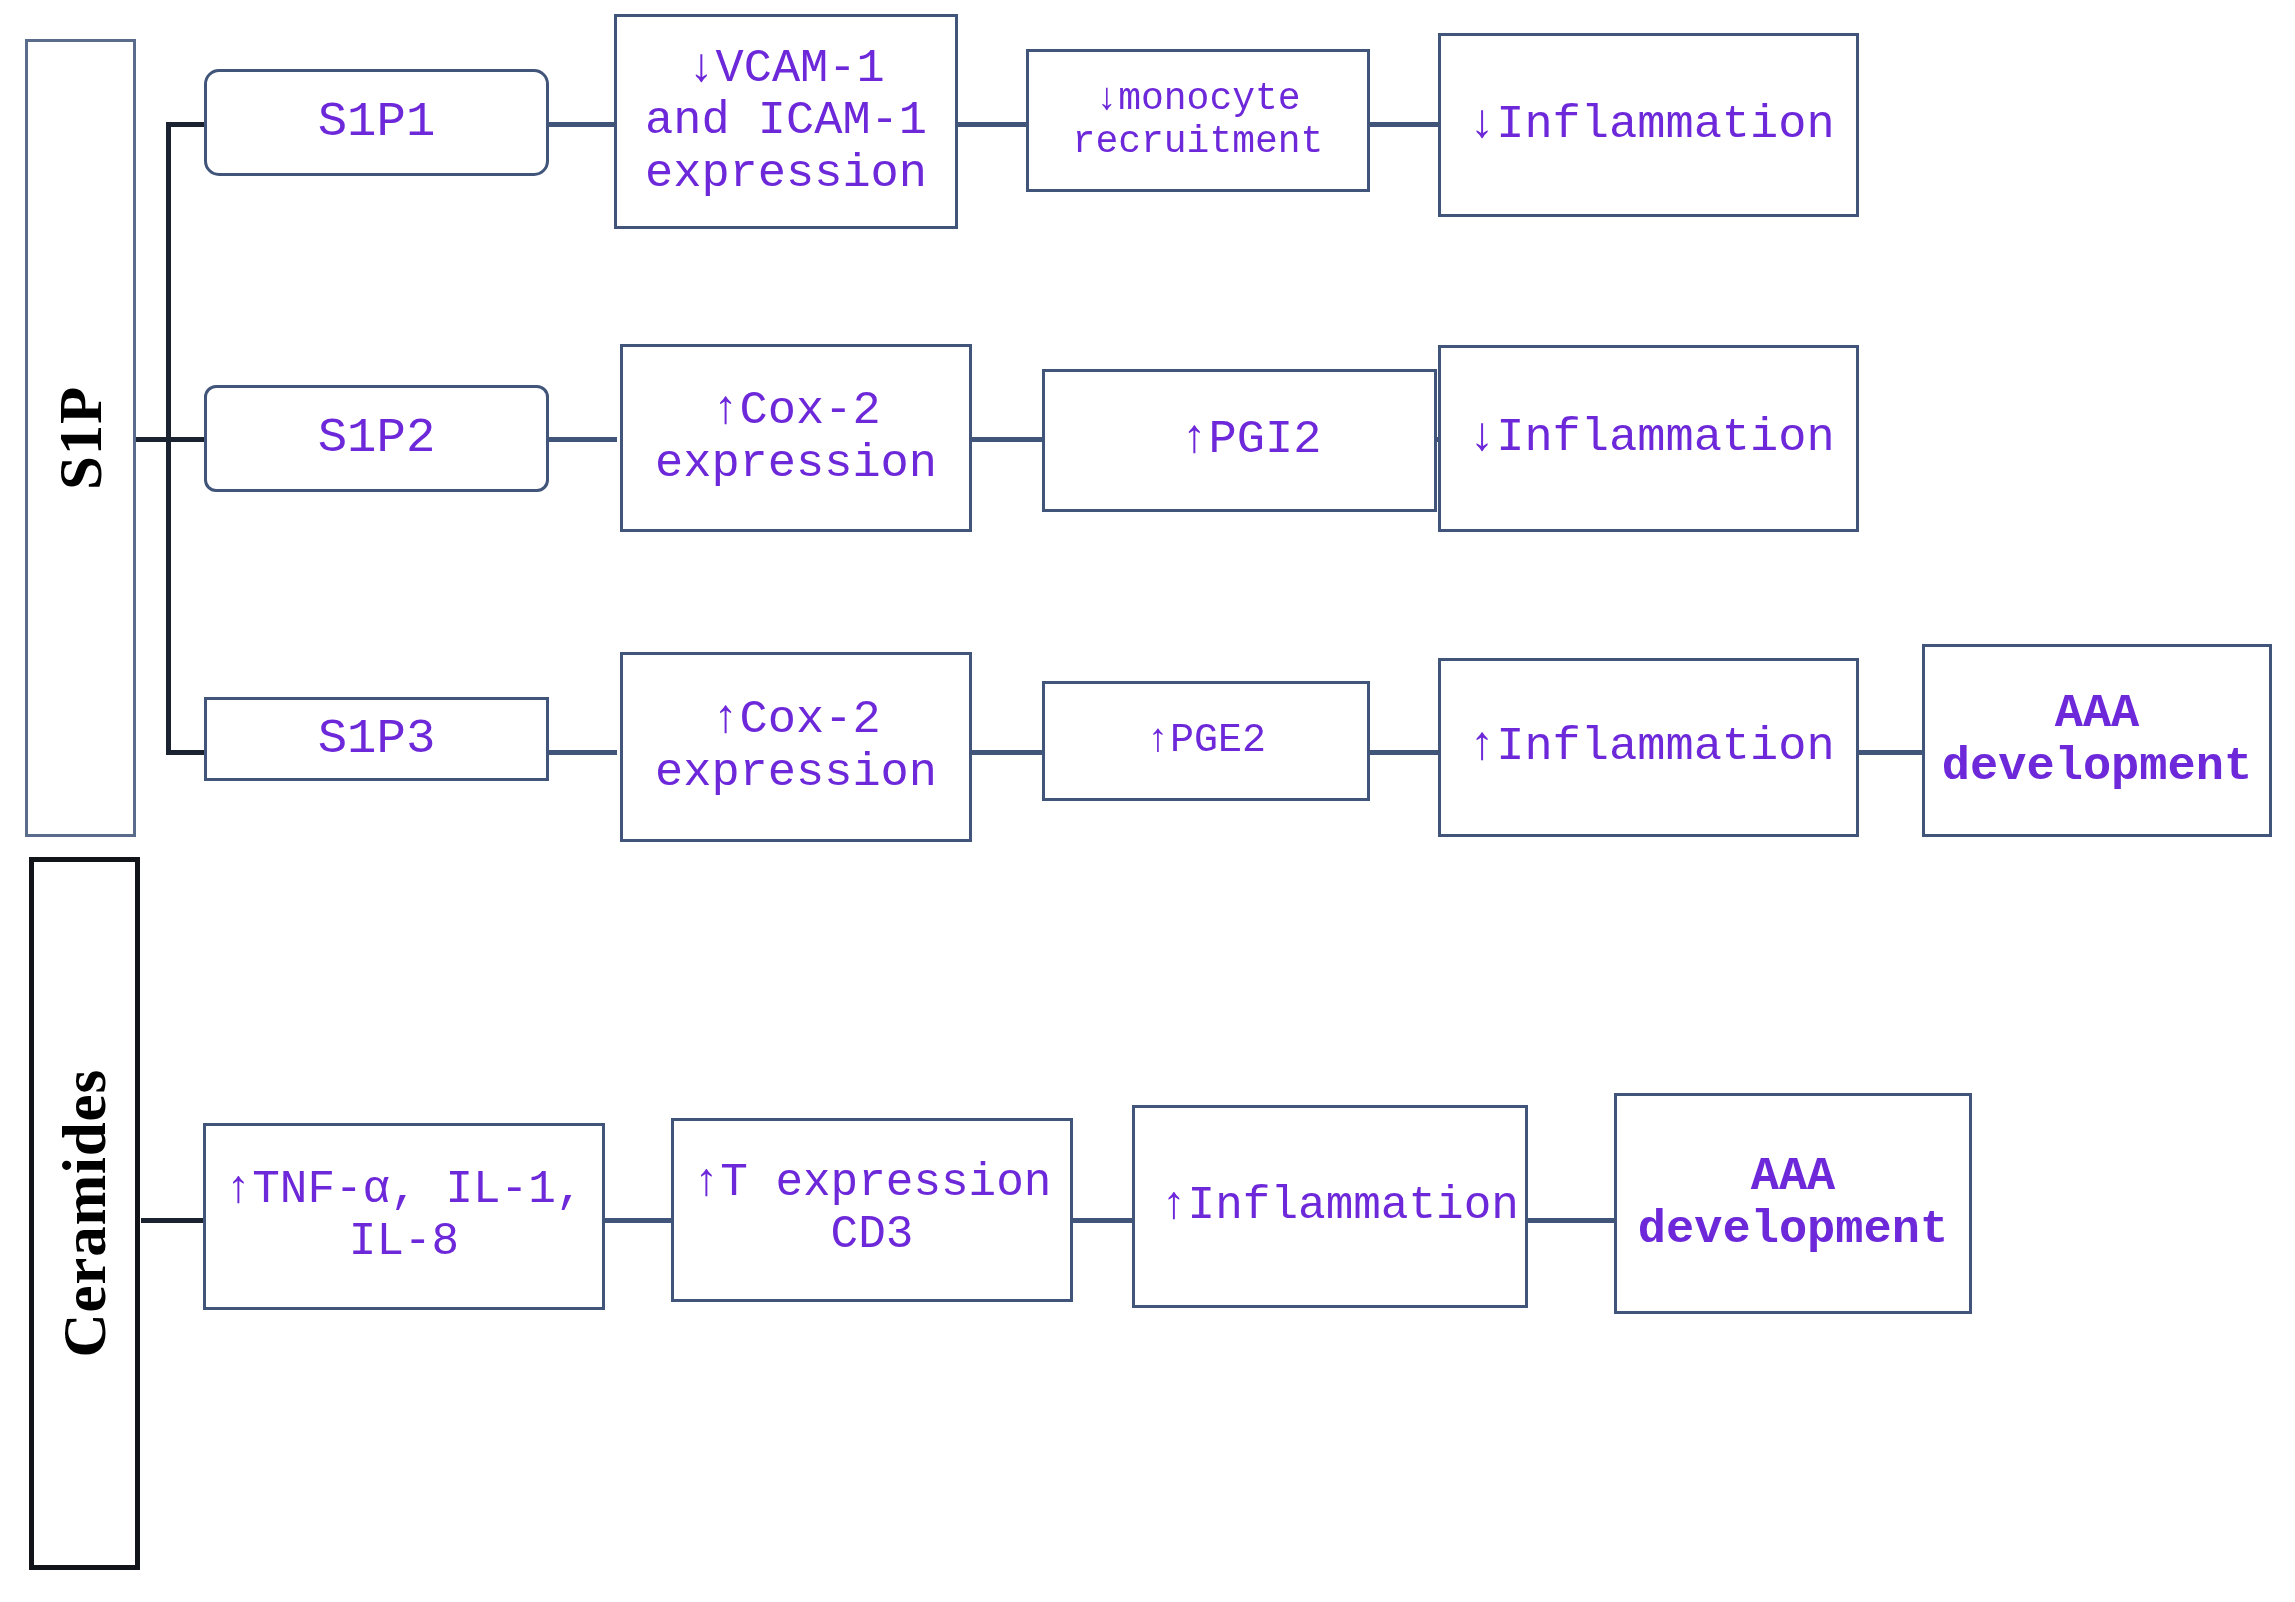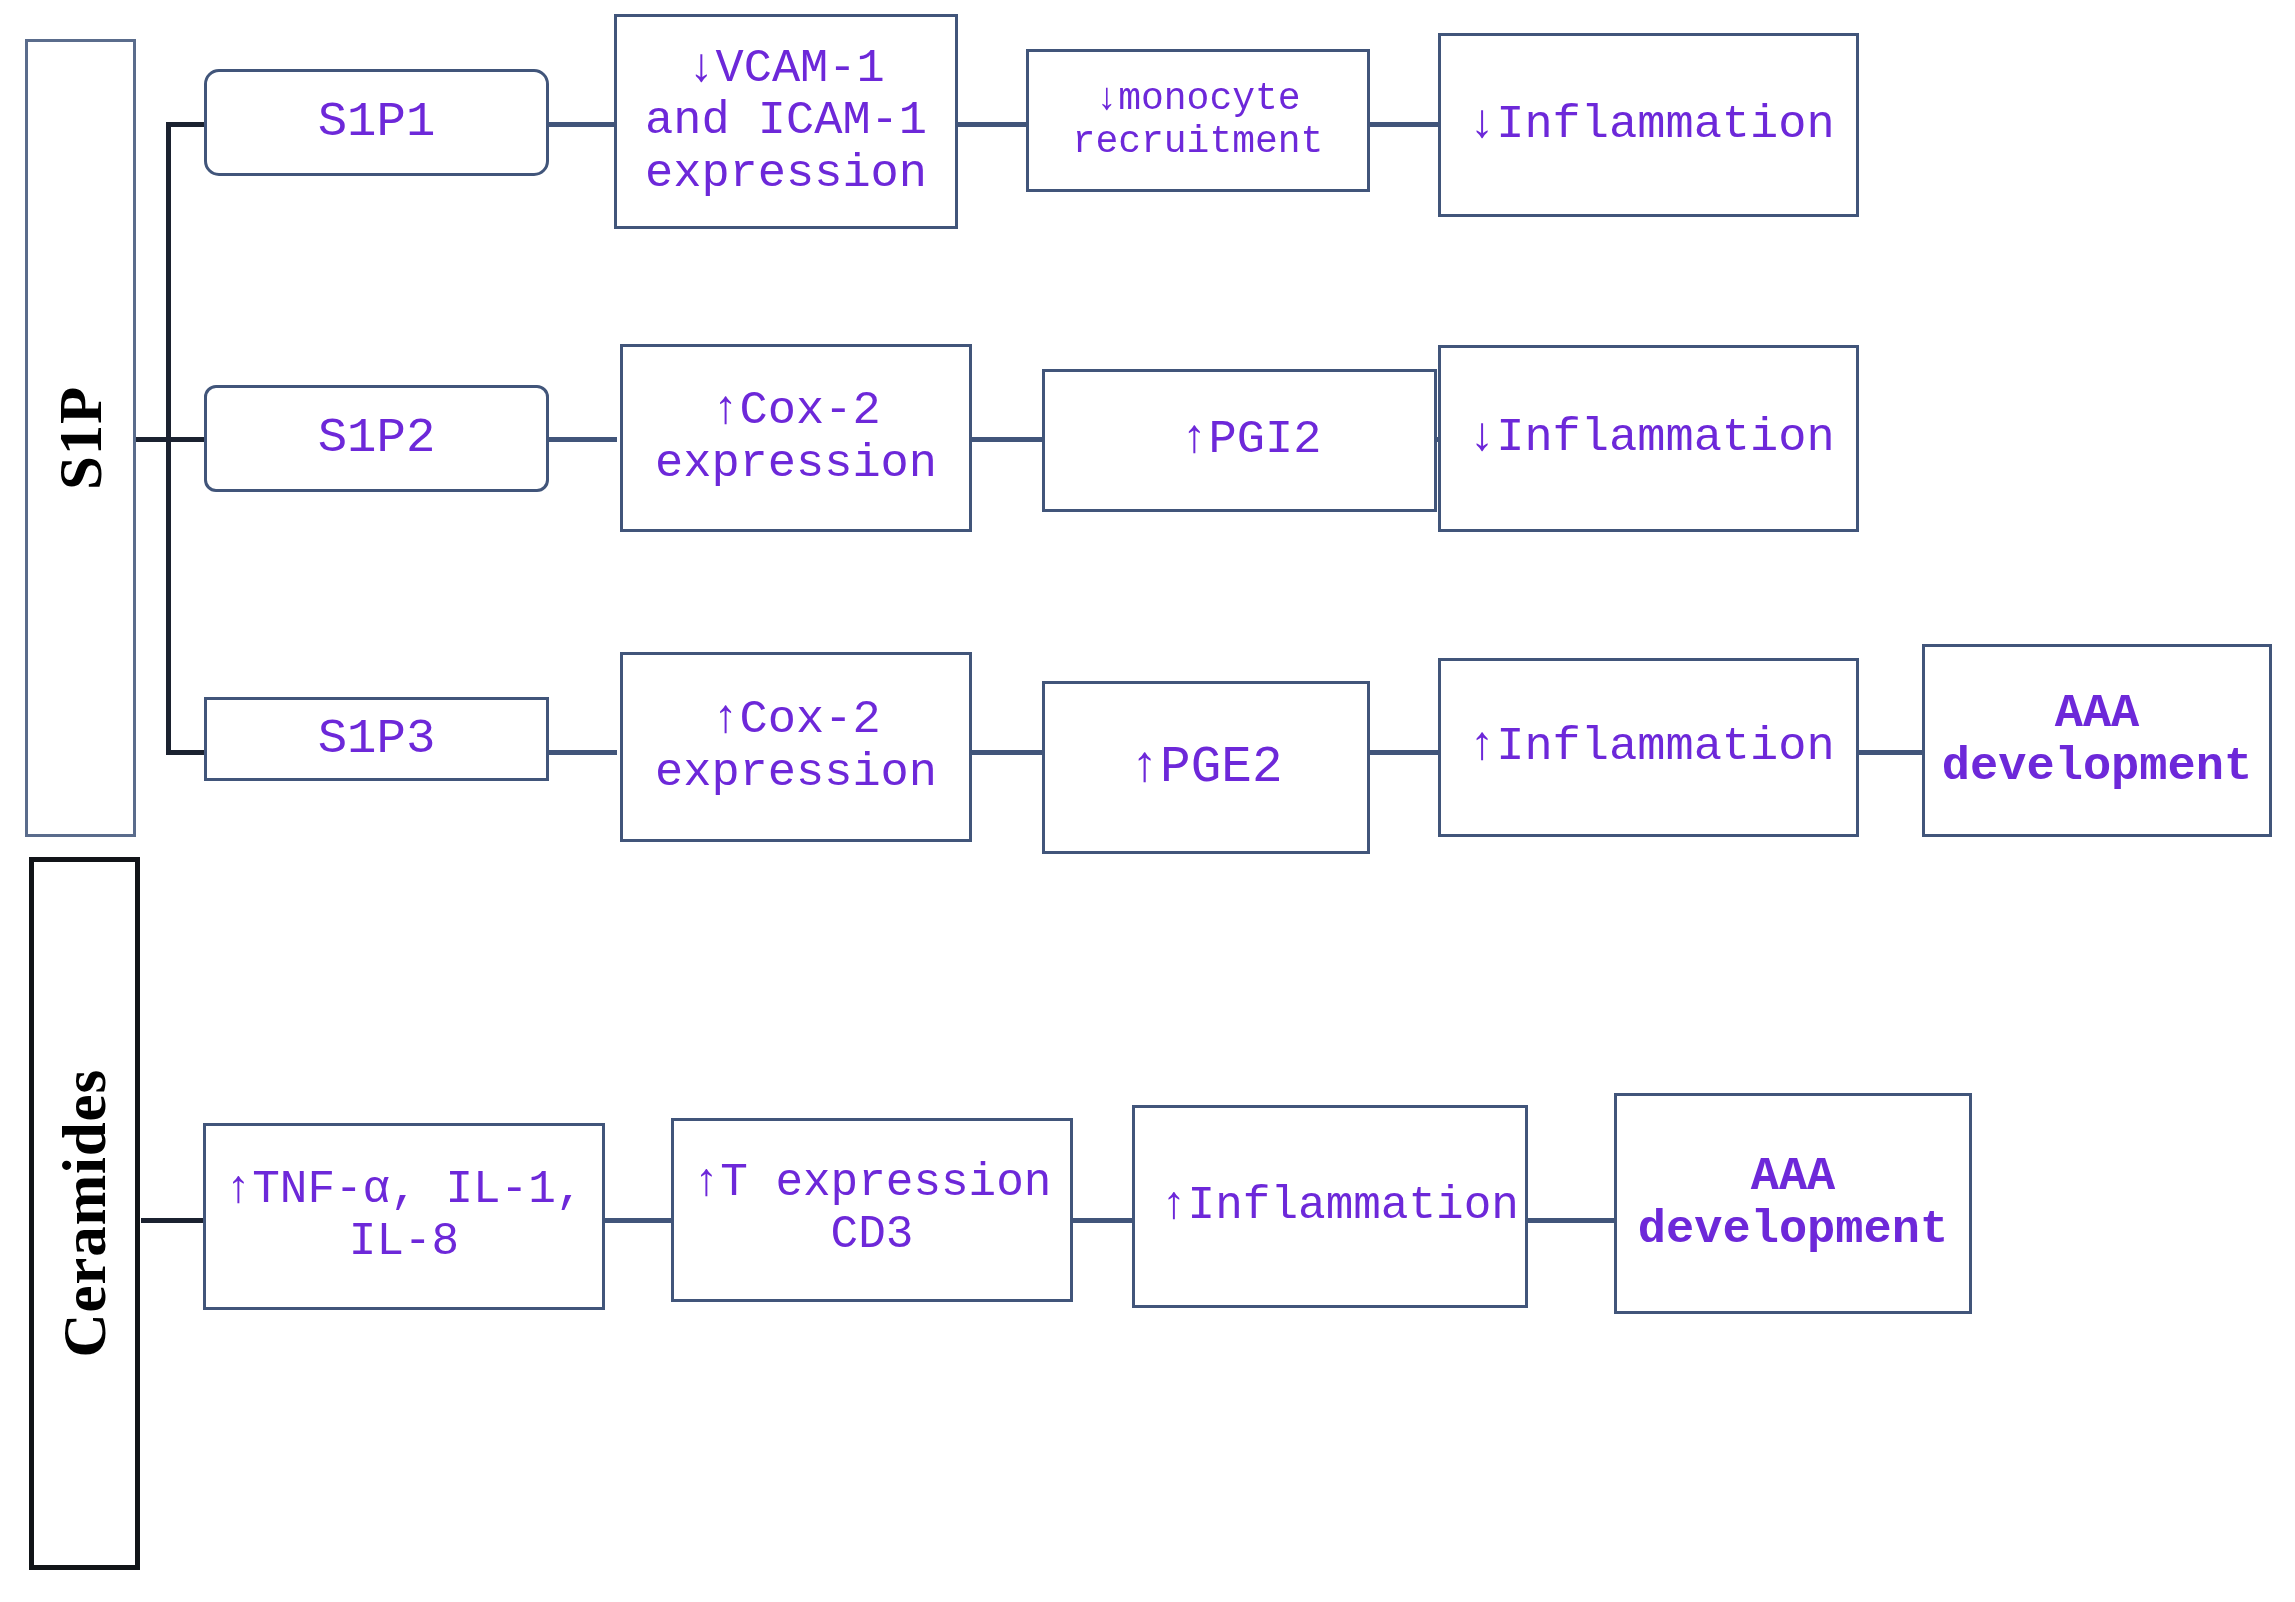--- a/index.html
+++ b/index.html
@@ -158,21 +158,21 @@
 
   <div class="node" style="left:204px; top:697px; width:345px; height:84px;">
     <span class="txt">S1P3</span>
   </div>
 
   <div class="node" style="left:620px; top:652px; width:352px; height:190px; font-size:47px;">
     <span class="txt">↑Cox-2
 expression</span>
   </div>
 
-  <div class="node" style="left:1042px; top:681px; width:328px; height:173px; font-size:51px;">
+  <div class="node" style="left:1042px; top:681px; width:328px; height:120px; font-size:40px;">
     <span class="txt">↑PGE2</span>
   </div>
 
   <div class="node" style="left:1438px; top:658px; width:421px; height:179px; font-size:47px; justify-content:flex-start; padding-left:27px;">
     <span class="txt">↑Inflammation</span>
   </div>
 
   <div class="node bold" style="left:1922px; top:644px; width:350px; height:193px; font-size:47px;">
     <span class="txt">AAA
 development</span>

